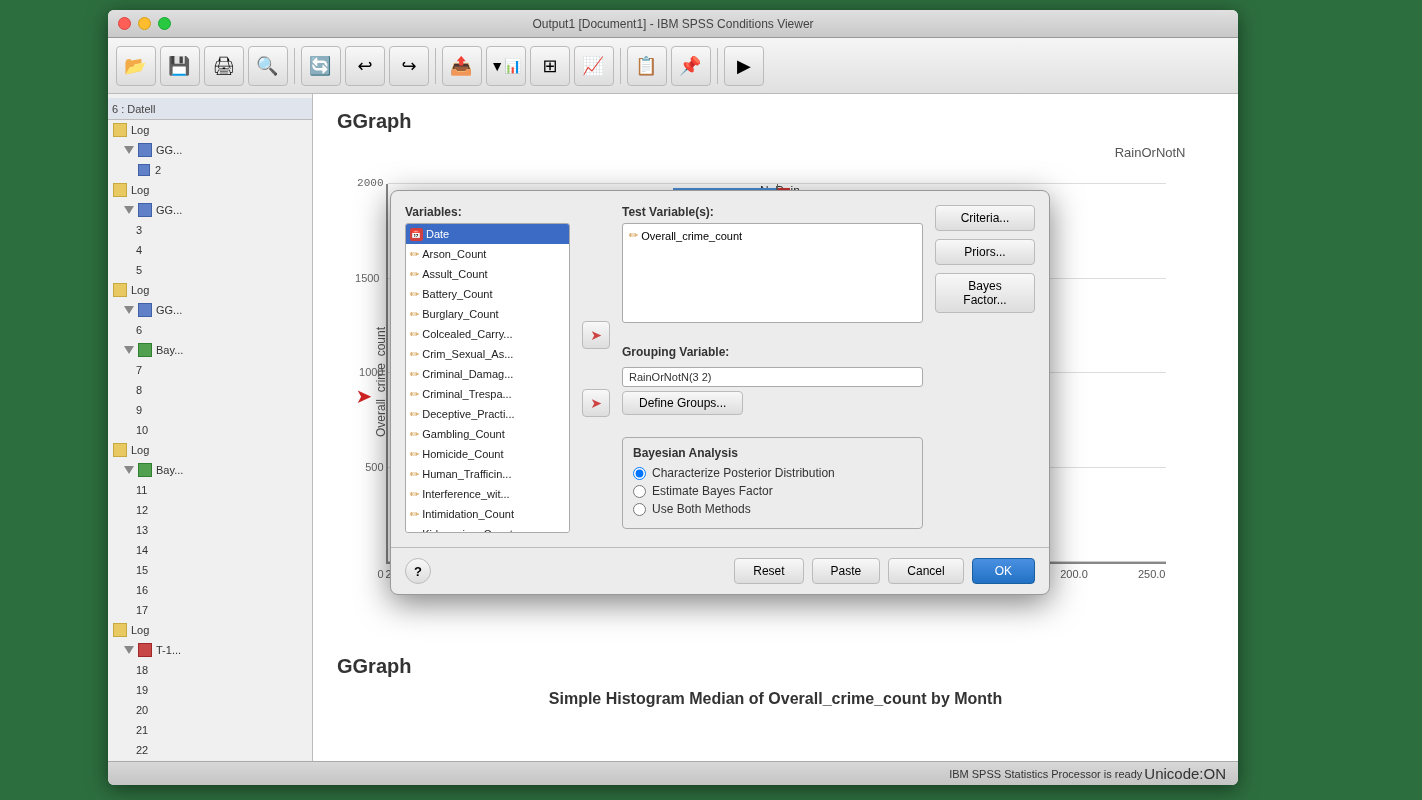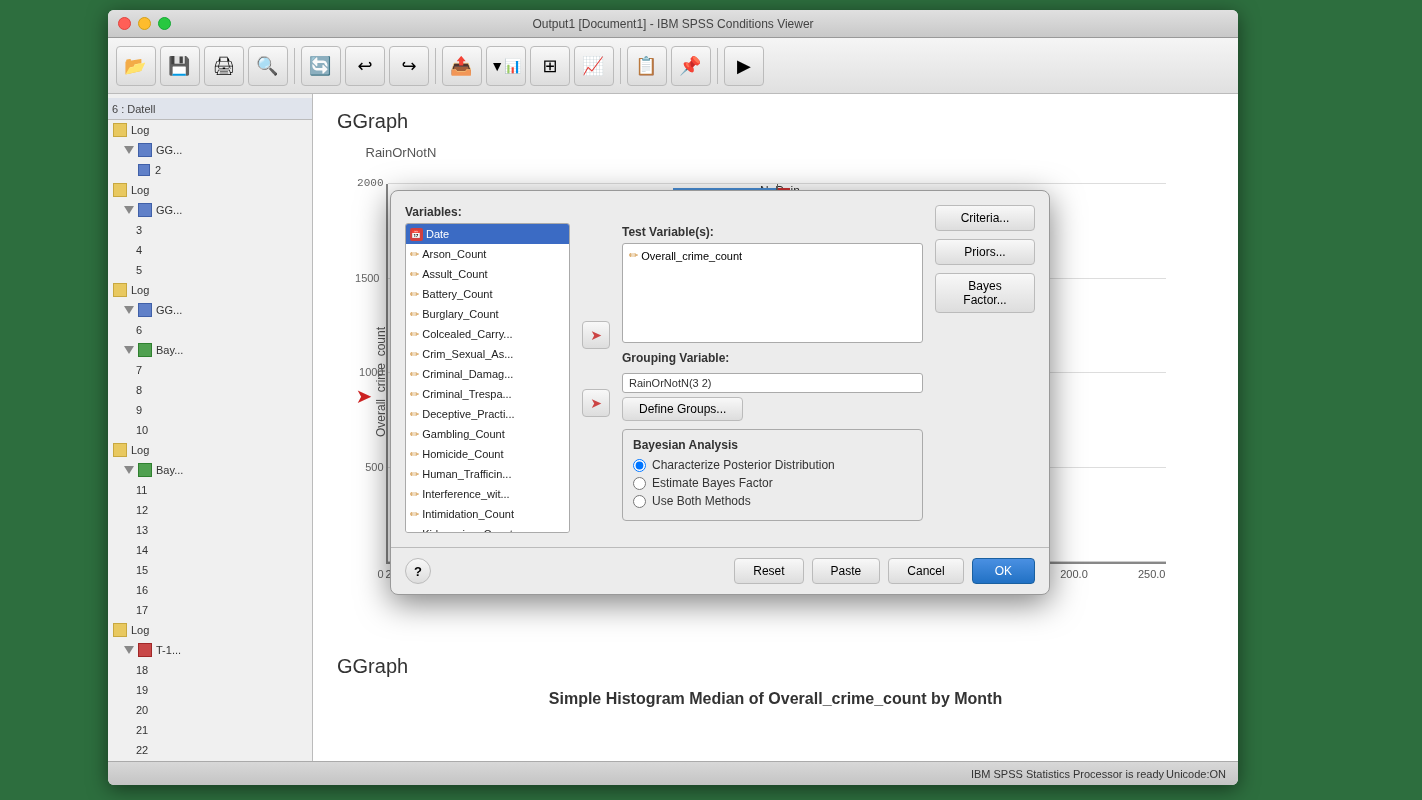--- a/index.html
+++ b/index.html
@@ -130,21 +130,21 @@
     .content-area {
       flex: 1;
       background: white;
       overflow: auto;
       padding: 16px 24px;
       position: relative;
     }
 
     .section-title {
       font-size: 20px;
-      font-weight: normal;
+      font-weight: bold;
       color: #333;
       margin-bottom: 12px;
     }
 
     
     .chart-container {
       width: 820px;
       height: 490px;
       position: relative;
       margin: 0 auto;
@@ -152,21 +152,21 @@
 
     .chart-main-title {
       text-align: center;
       font-size: 16px;
       font-weight: bold;
       color: #333;
       margin-bottom: 2px;
     }
 
     .chart-subtitle {
-      text-align: left;
+      text-align: right;
       font-size: 13px;
       color: #555;
       margin-bottom: 8px;
     }
 
     
     .bottom-section {
       margin-top: 20px;
     }
 
@@ -284,22 +284,21 @@
       cursor: pointer;
       font-size: 14px;
       color: #c44;
     }
 
     
     .right-panel {
       flex: 1;
       display: flex;
       flex-direction: column;
-      gap: 8px;
-      margin-top: 20px;
+      gap: 22px;
     }
 
     .test-var-panel {
       display: flex;
       flex-direction: column;
     }
 
     .test-var-list {
       border: 1px solid #aaa;
       background: white;
@@ -441,21 +440,21 @@
     }
 
     .status-text {
       flex: 1;
       text-align: right;
       font-size: 11px;
       color: #333;
     }
 
     .status-right {
-      font-size: 11px;
+      font-size: 15px;
       color: #333;
     }
 
     
     .icon-log { background: #e8c860; width: 14px; height: 14px; border: 1px solid #c8a840; }
     .icon-gg { background: #6080c8; width: 14px; height: 14px; border: 1px solid #4060a8; }
     .icon-bay { background: #50a050; width: 14px; height: 14px; border: 1px solid #308030; }
     .icon-t { background: #c84848; width: 14px; height: 14px; border: 1px solid #a02828; }
 
     .triangle-down {

